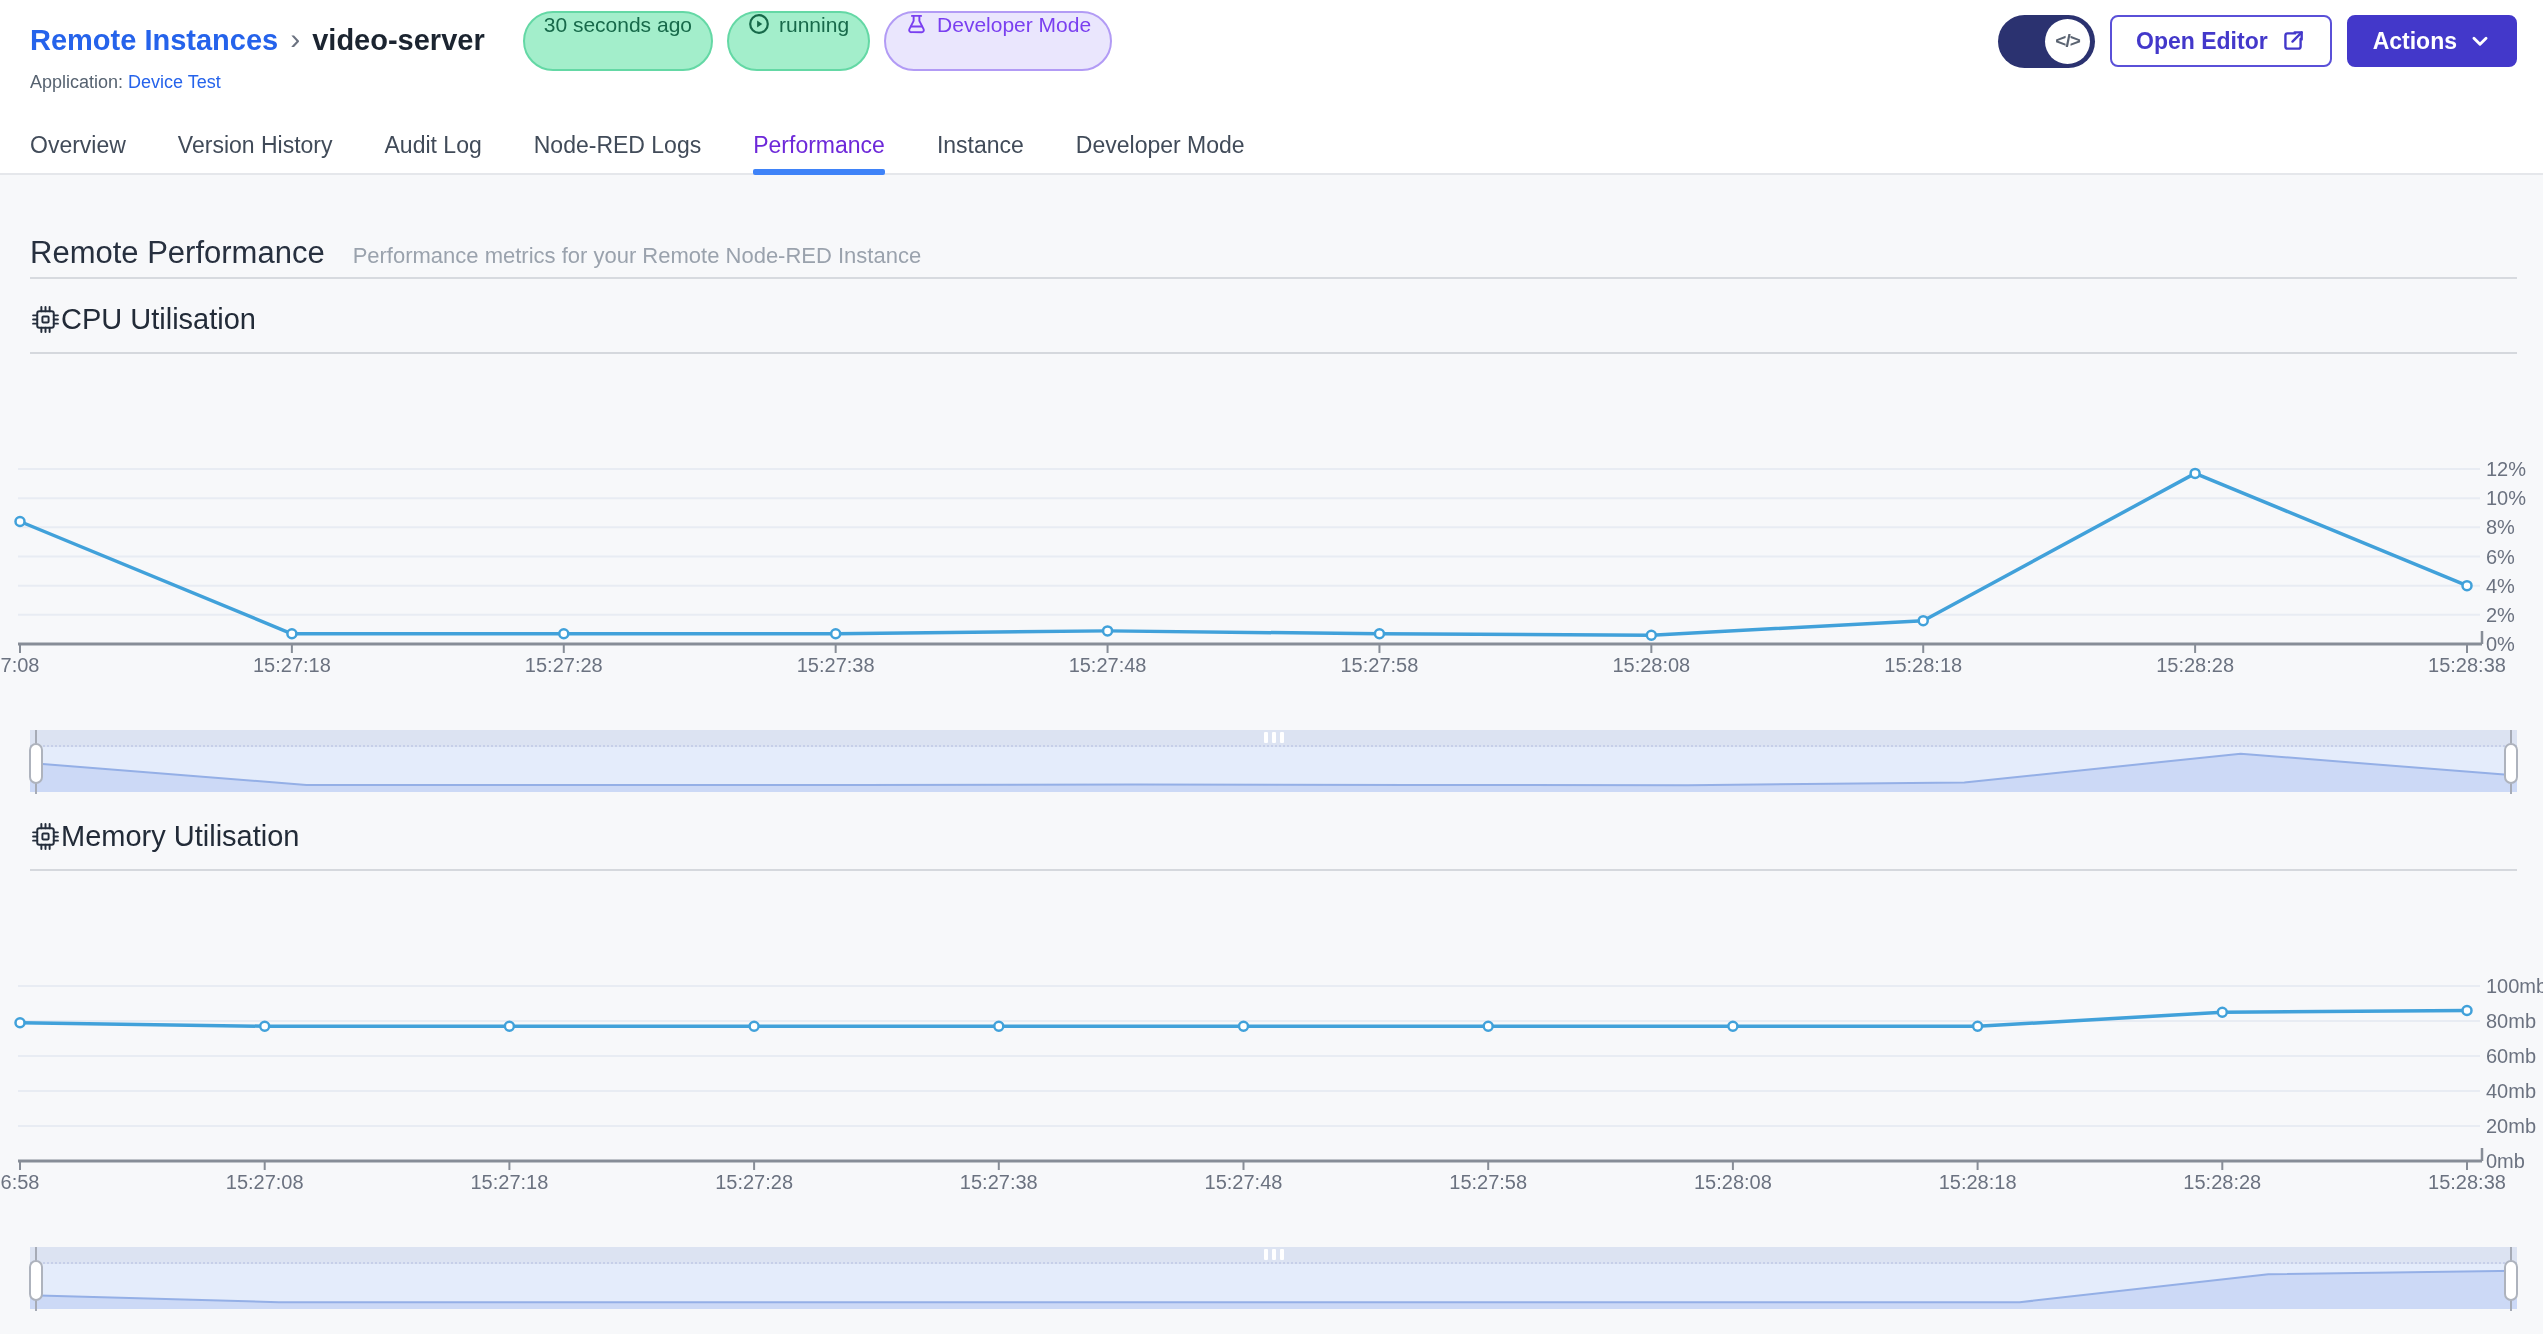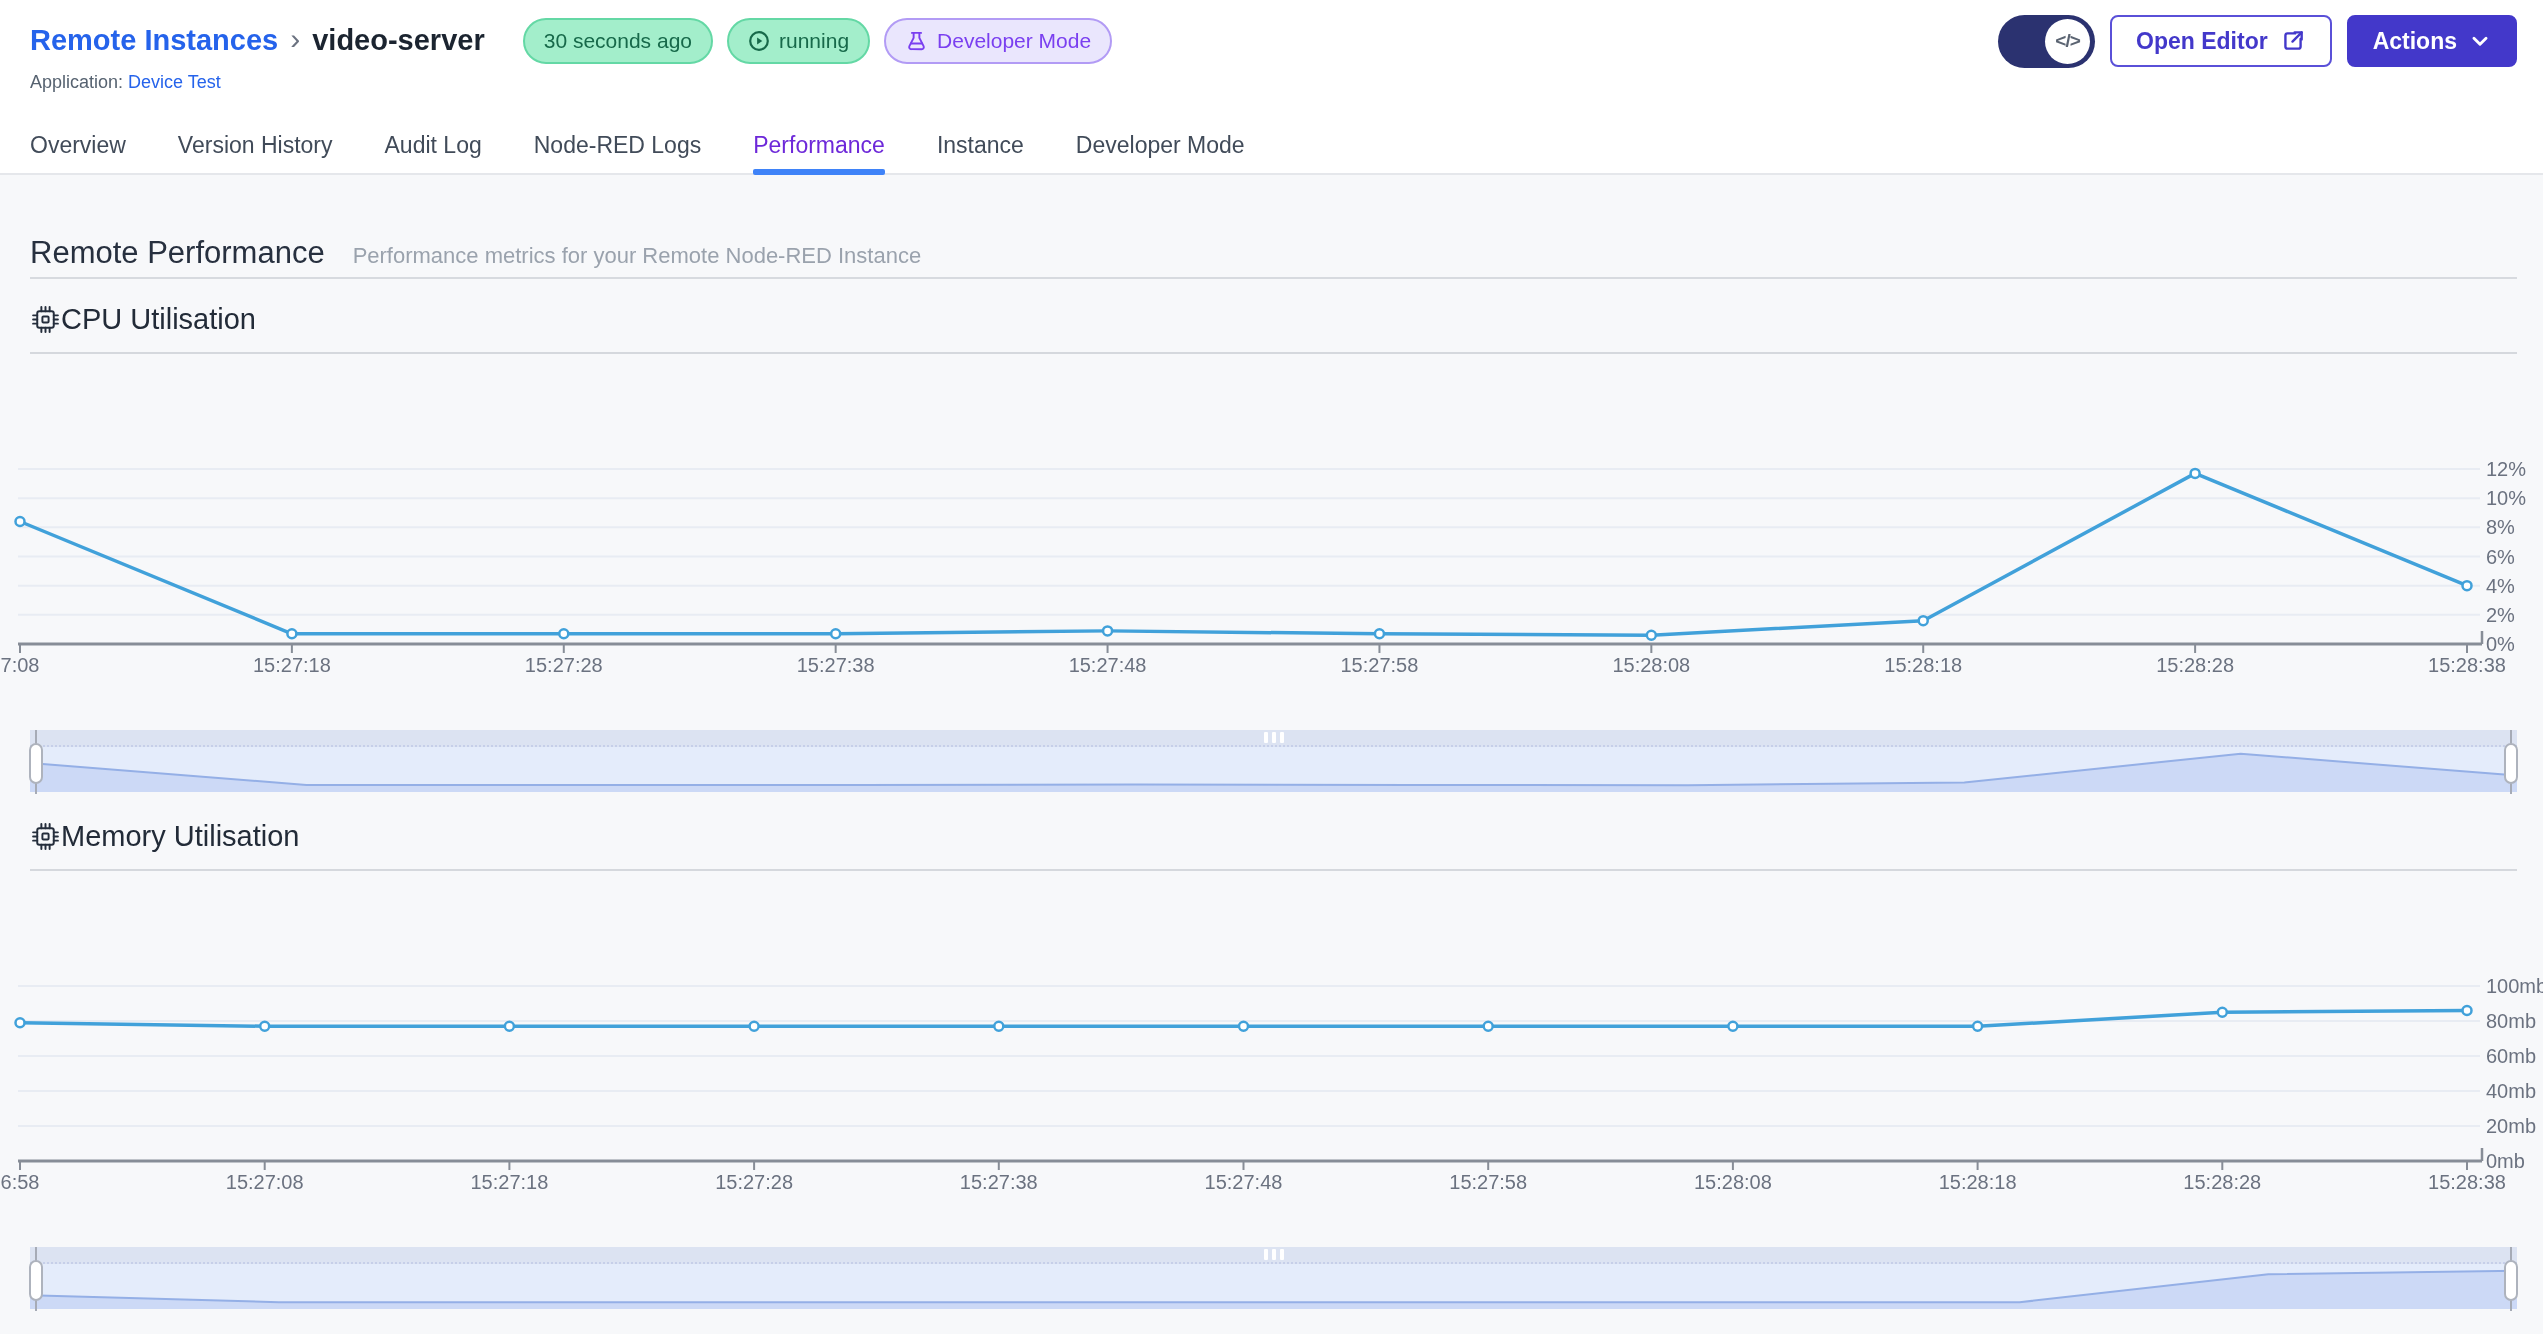--- a/index.html
+++ b/index.html
@@ -7,21 +7,21 @@
   body { font-family: "Liberation Sans", "DejaVu Sans", sans-serif; background: #ffffff; color: #1f2937; }
 
   
   .header { padding: 16px 26px 0 30px; background: #fff; }
   .hrow1 { display: flex; align-items: center; height: 50px; }
   .breadcrumb { display: flex; align-items: flex-start; gap: 12px; font-size: 29px; }
   .bc-link { color: #2563eb; font-weight: 700; cursor: pointer; }
   .bc-sep { color: #6b7280; font-size: 30px; font-weight: 400; transform: translateY(-2px); }
   .bc-current { color: #1b2430; font-weight: 700; }
   .badges { display: flex; align-items: center; gap: 14px; margin-left: 38px; }
-  .badge { display: inline-flex; align-items: center; gap: 9px; height: 46px; padding: 0 19px;
+  .badge { display: inline-flex; align-items: flex-start; gap: 9px; height: 60px; padding: 0 19px;
            border-radius: 999px; font-size: 21px; white-space: nowrap; }
   .badge.green { background: #a3eecb; border: 2px solid #64d8a5; color: #17694a; }
   .badge.purple { background: #eae6fd; border: 2px solid #b29bf5; color: #7a3ff0; }
   .hdr-right { margin-left: auto; display: flex; align-items: center; gap: 15px; }
   .editor-toggle { width: 97px; height: 53px; background: #2b3270; border-radius: 999px;
                    position: relative; cursor: pointer; flex: none; }
   .editor-toggle .knob { position: absolute; right: 5px; top: 4px; width: 45px; height: 45px;
                    border-radius: 50%; background: #fff; display: flex; align-items: center; justify-content: center;
                    color: #5b6472; font-weight: 700; font-size: 19px; letter-spacing: -1px; }
   .btn { height: 52px; display: inline-flex; align-items: center; gap: 12px; border-radius: 8px;

